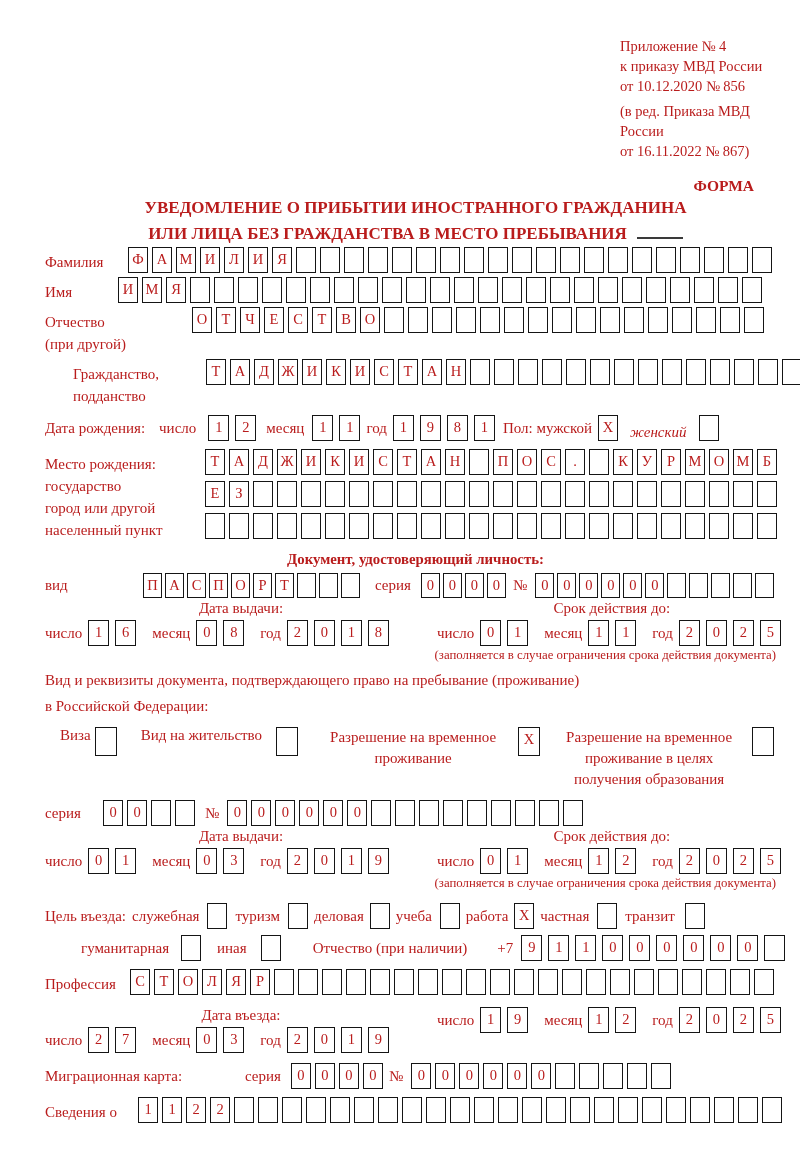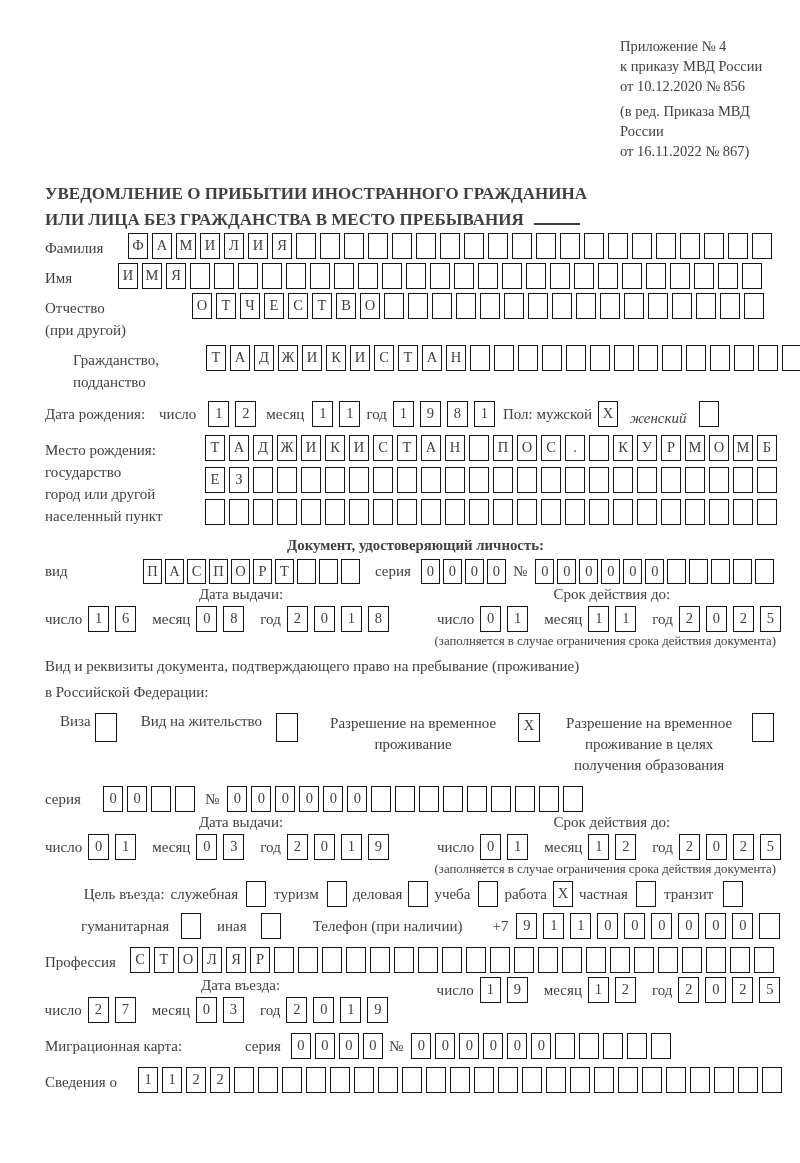--- a/index.html
+++ b/index.html
@@ -1,27 +1,27 @@
 <!DOCTYPE html>
 <html><head>
 <meta charset="utf-8">
 <style>
   html,body{margin:0;padding:0;background:#ffffff;}
   .page{
     position:relative;width:800px;height:1163px;box-sizing:border-box;
-    background:#fff;color:#404040;
+    background:#fff;color:#b91c1c;
     font-family:"Liberation Serif","DejaVu Serif",serif;
     font-size:15px;padding:36px 14px 0 45px;overflow:hidden;
   }
   
   .appendix{margin-left:575px;line-height:20px;font-size:14.5px;}
   .appendix .gap{margin-top:5px;}
   .forma{font-weight:bold;text-align:right;padding-right:32px;margin-top:16px;font-size:15.5px;}
   
-  .title{text-align:left;font-weight:bold;font-size:17px;line-height:26px;margin-top:20px;}
+  .title{text-align:center;font-weight:bold;font-size:17px;line-height:26px;margin-top:0;}
   .blank-line{display:inline-block;width:46px;border-bottom:2.5px solid #3a3a3a;height:14px;margin-left:10px;}
   .section-title{text-align:center;font-weight:bold;font-size:15.4px;margin-top:22px;margin-bottom:16px;}
   
   .cell{
     display:inline-block;flex:none;box-sizing:border-box;
     width:20px;height:26px;border:1.7px solid #151515;margin-right:4px;
     text-align:center;font-size:14.5px;line-height:22px;background:#fff;
   }
   .cells{display:flex;flex-wrap:nowrap;}
   .cells-sm .cell{width:19px;height:25px;margin-right:3px;}
@@ -39,34 +39,35 @@
   .d-right{flex:1;}
   .d-head{text-align:center;margin-bottom:3px;}
   .d-line{display:flex;align-items:center;}
   .d-line .lbl{margin-right:6px;}
   .d-line .grp{margin-right:10px;}
   .note-r{font-size:12.8px;text-align:right;padding-right:10px;margin-top:2px;margin-bottom:4px;}
   .doc-title{text-align:center;font-weight:bold;font-size:14.8px;margin:6px 0 5px 0;}
   .plain{line-height:26px;}
   .perm-row{display:flex;align-items:flex-start;margin-top:8px;margin-bottom:10px;margin-left:15px;}
   .perm-lbl{text-align:center;line-height:21px;}
-  .mt4{margin-top:4px;justify-content:center;}.mt6{margin-top:6px;}.mt8{margin-top:8px;}.mt10{margin-top:10px;}
+  .mt4{margin-top:12px;}.mt6{margin-top:6px;}.mt8{margin-top:8px;}.mt10{margin-top:10px;}
 </style>
 </head>
 <body>
 
 <div class="page">
 
   <div class="appendix">
     <div>Приложение № 4</div>
     <div>к приказу МВД России</div>
     <div>от 10.12.2020 № 856</div>
     <div class="gap">(в ред. Приказа МВД России</div>
     <div>от 16.11.2022 № 867)</div>
   </div>
+  <div class="forma">ФОРМА</div>
 
   <div class="title">
     <div>УВЕДОМЛЕНИЕ О ПРИБЫТИИ ИНОСТРАННОГО ГРАЖДАНИНА</div>
     <div><span>ИЛИ ЛИЦА БЕЗ ГРАЖДАНСТВА В МЕСТО ПРЕБЫВАНИЯ</span><span class="blank-line"></span></div>
   </div>
 
 
   <div class="frow">
     <div class="flabel" style="width:83px;">Фамилия</div>
     <div class="cells">
@@ -538,21 +539,21 @@
   </div>
   <div class="inline-row mt6" style="margin-left:36px;">
     <span class="lbl">гуманитарная</span>
     <span class="cells" style="margin-left:12px;">
         <span class="cell"></span>
       </span>
     <span class="lbl" style="margin-left:12px;">иная</span>
     <span class="cells" style="margin-left:14px;">
         <span class="cell"></span>
       </span>
-    <span class="lbl" style="margin-left:28px;">Телефон (при наличии)</span>
+    <span class="lbl" style="margin-left:28px;">Отчество (при наличии)</span>
     <span class="lbl" style="margin-left:30px;margin-right:8px;">+7</span>
     <span class="cells cells-dt">
         <span class="cell">9</span>
         <span class="cell">1</span>
         <span class="cell">1</span>
         <span class="cell">0</span>
         <span class="cell">0</span>
         <span class="cell">0</span>
         <span class="cell">0</span>
         <span class="cell">0</span>

